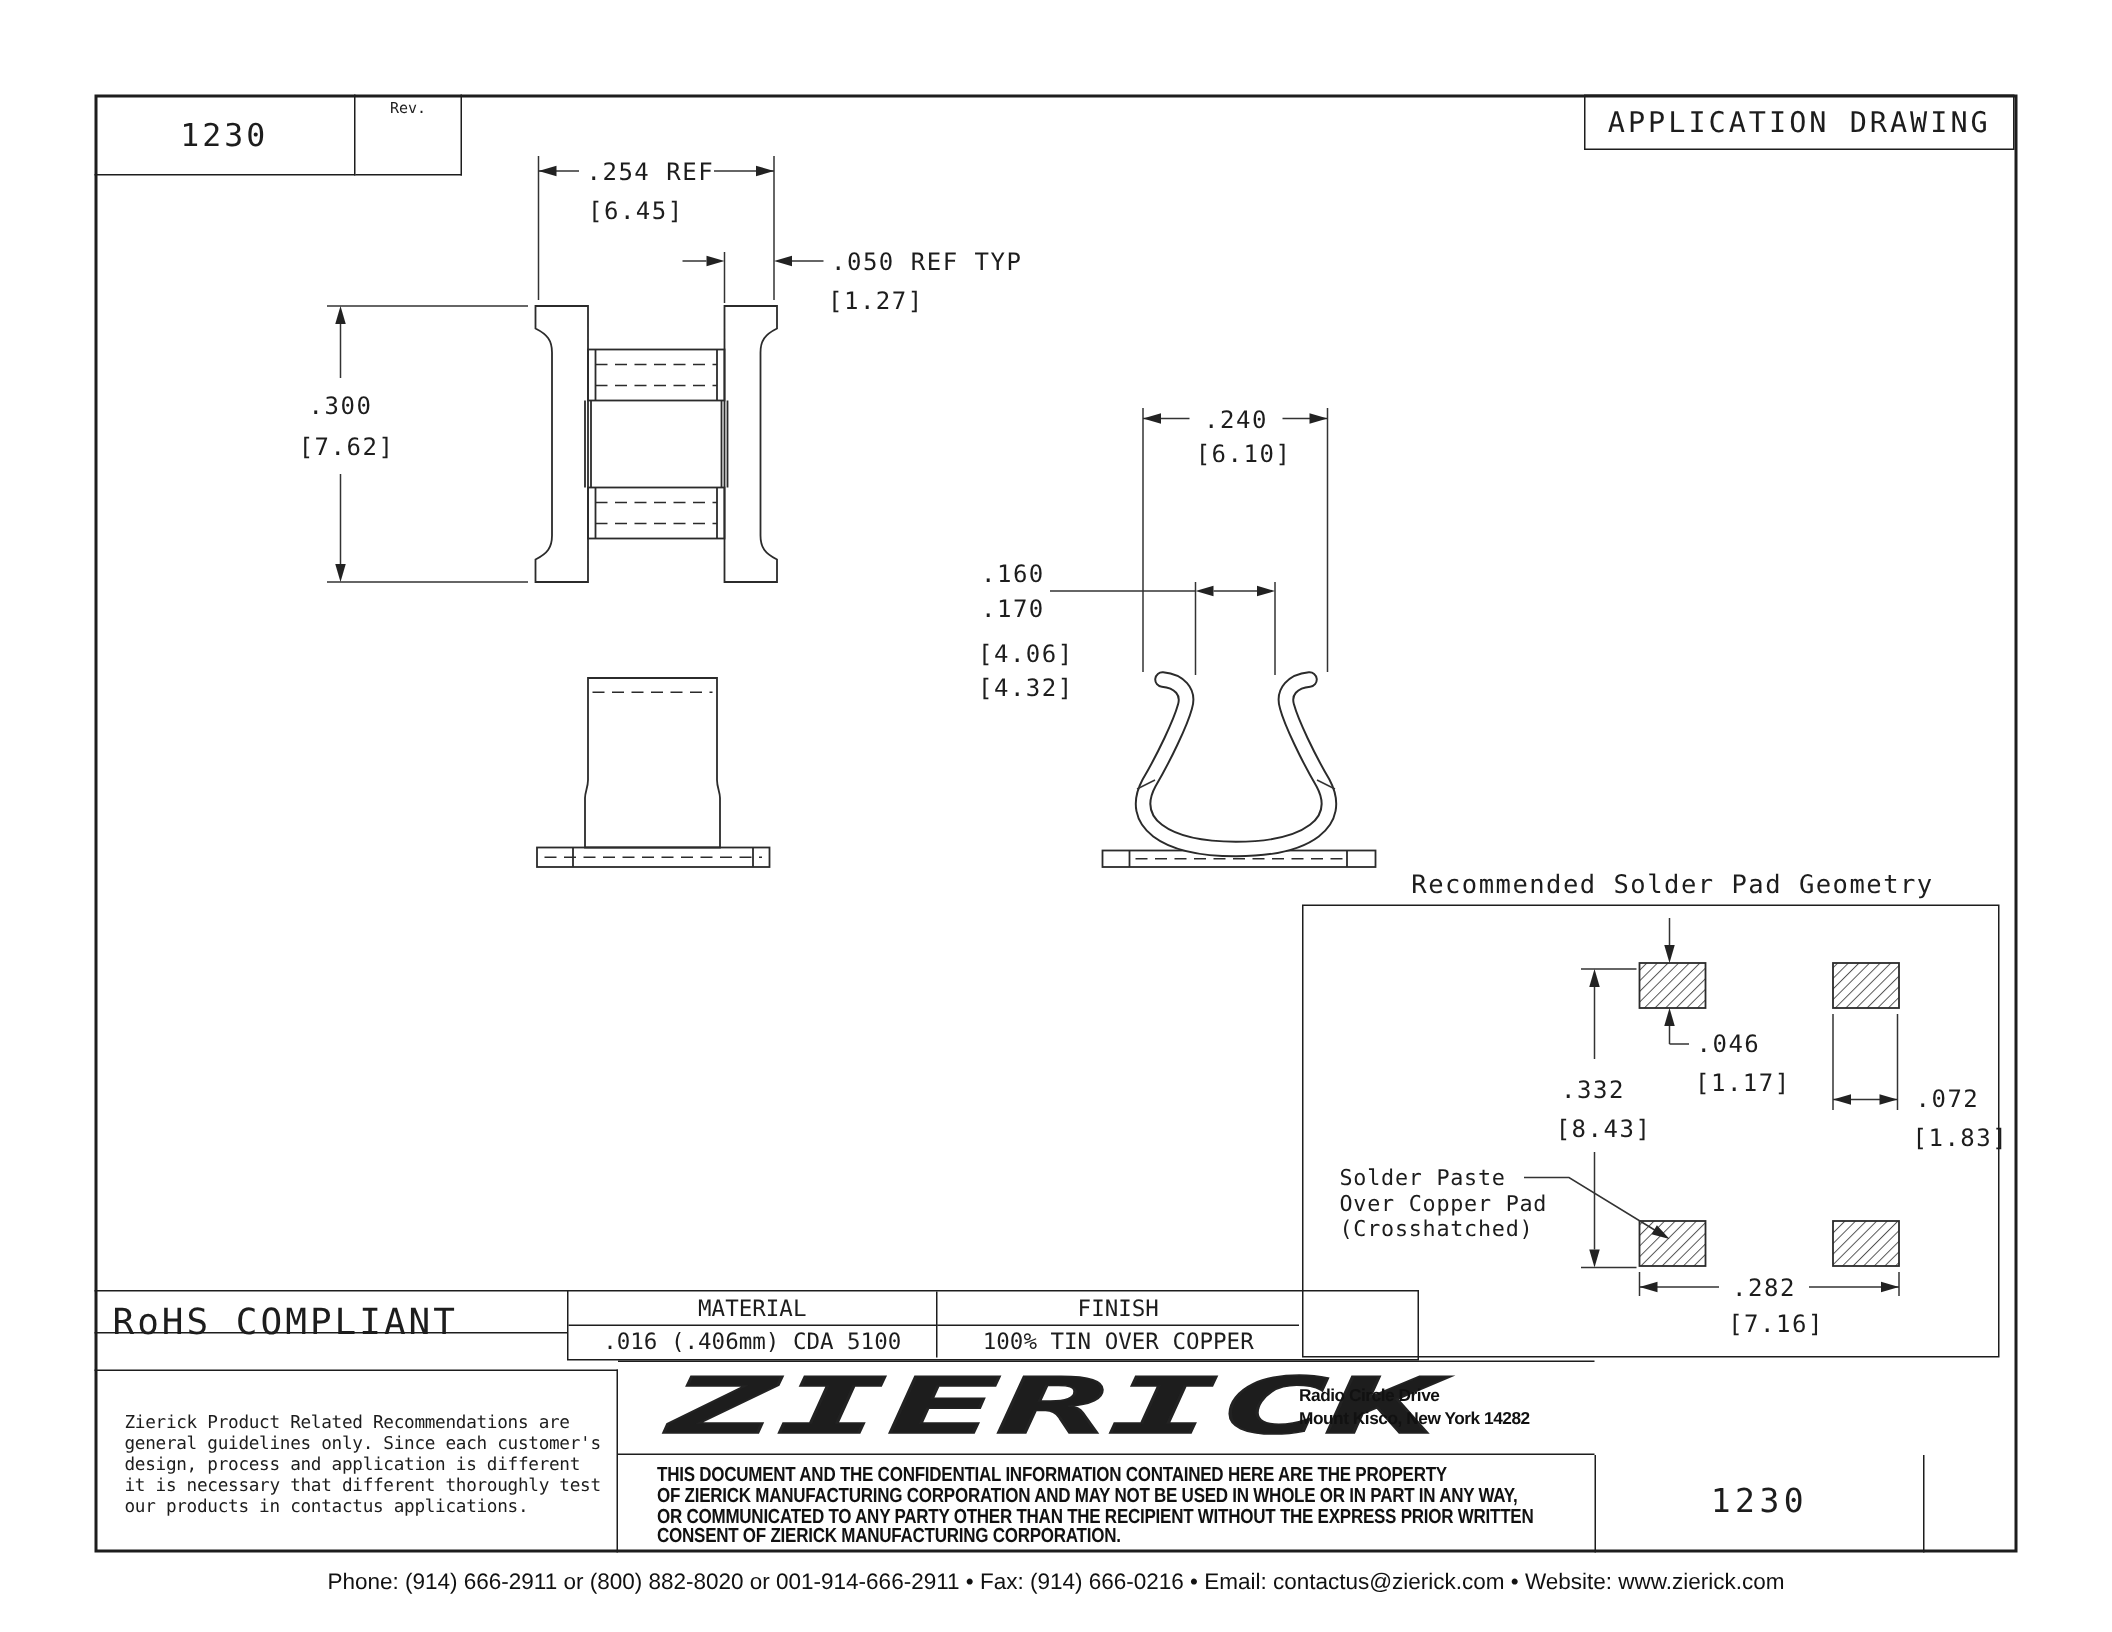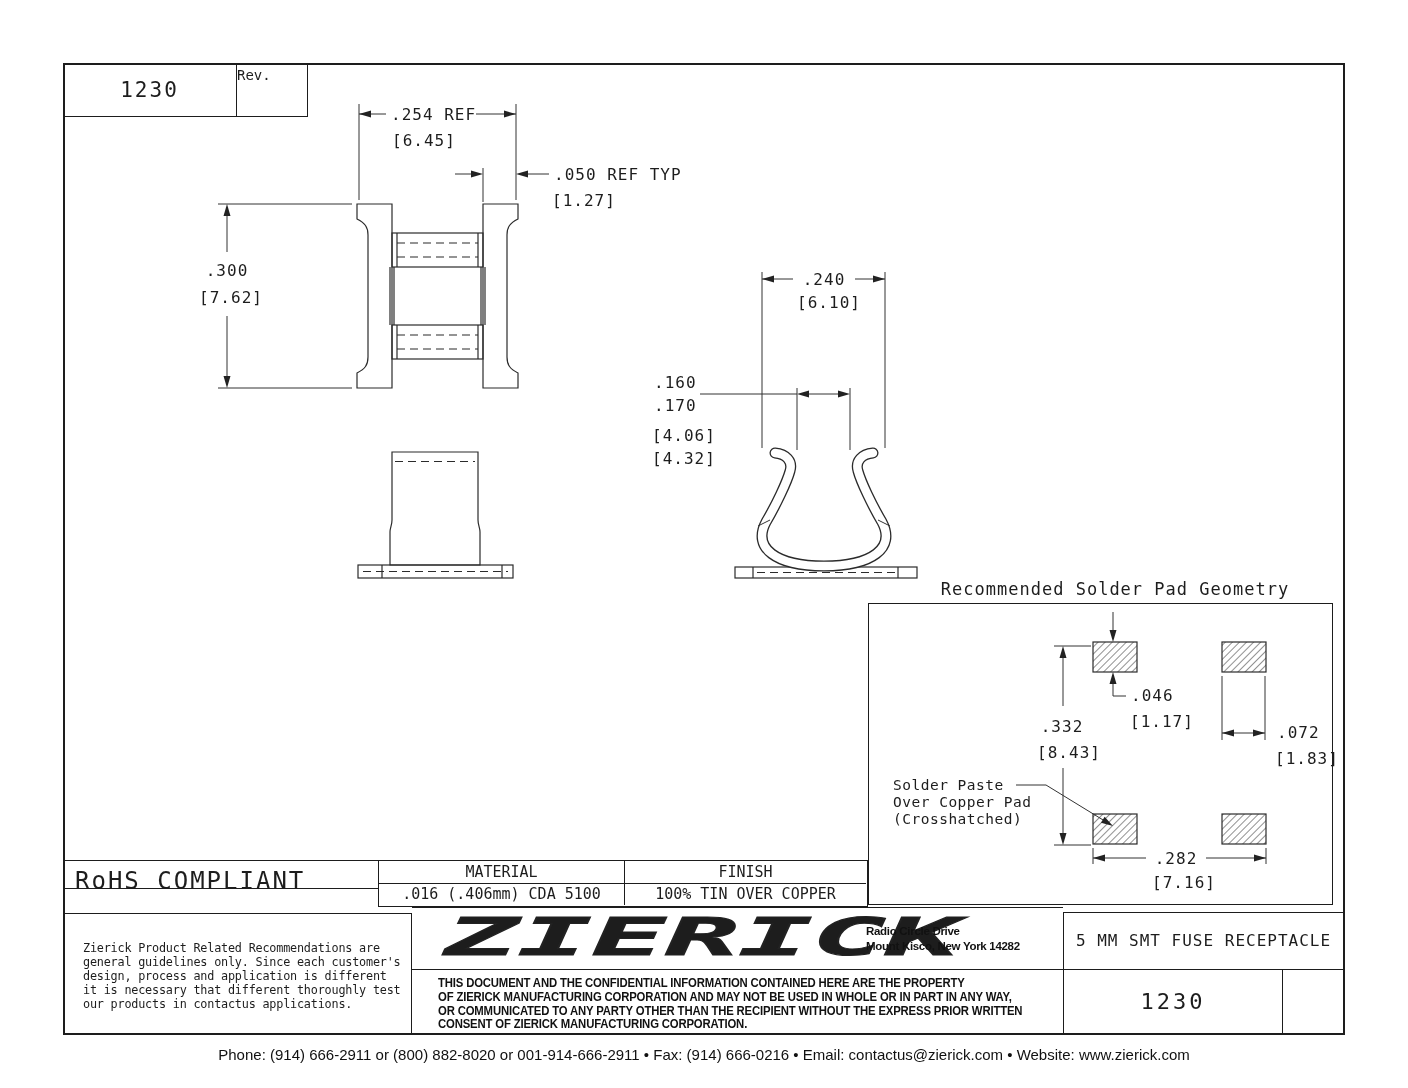--- a/index.html
+++ b/index.html
@@ -12,21 +12,21 @@
   svg text.dim{font-size:16px;letter-spacing:1px;paint-order:stroke;stroke:#fff;stroke-width:3px;}
   svg text.padtitle{font-size:17px;letter-spacing:1px;}
   svg text.note{font-size:14.5px;letter-spacing:0.5px;paint-order:stroke;stroke:#fff;stroke-width:3px;}
   svg .ln{stroke:#2b2b2b;stroke-width:1.2;fill:none;}
   svg .thin{stroke:#333;stroke-width:1;fill:none;}
   svg .dash{stroke:#2b2b2b;stroke-width:1.1;fill:none;stroke-dasharray:8 5;}
   svg .arr{fill:#222;stroke:none;}
   svg .bandDark{stroke:#2b2b2b;stroke-width:11;fill:none;stroke-linecap:round;}
   svg .bandWhite{stroke:#fff;stroke-width:8.4;fill:none;stroke-linecap:round;}
   .hdr-pn{font-size:21px;letter-spacing:2px;text-align:center;}
-  .rev{font-size:14px;text-align:left;padding-top:4px;}
+  .rev{font-size:10px;text-align:center;padding-top:4px;}
   .appdraw{font-size:19px;letter-spacing:2px;text-align:center;line-height:37px;}
   .rohs{font-size:24px;letter-spacing:2px;line-height:41px;padding-left:12px;}
   .spec-head{font-size:15px;text-align:center;line-height:22px;}
   .spec-val{font-size:15px;text-align:center;line-height:21px;}
   .reco{font-size:11.8px;line-height:13.9px;letter-spacing:-0.2px;padding:28px 0 0 20px;white-space:nowrap;}
   .legal{font-family:"Liberation Sans",sans-serif;font-weight:bold;font-size:13.5px;line-height:13.8px;
          letter-spacing:-0.2px;transform:scaleX(0.84);transform-origin:0 0;white-space:nowrap;color:#111;}
   .addr{font-family:"Liberation Sans",sans-serif;font-weight:bold;font-size:11.5px;line-height:15px;
         letter-spacing:-0.3px;color:#111;white-space:nowrap;}
   .ptitle{font-size:16px;letter-spacing:1px;text-align:center;line-height:56px;}
@@ -199,28 +199,31 @@
 
   <div class="abs bline" style="left:63px;top:63px;width:1282px;height:972px;border-width:2px;"></div>
 
   <div class="abs" style="left:63px;top:63px;width:174px;height:54px;border-right:1.5px solid #1d1d1d;border-bottom:1.5px solid #1d1d1d;">
     <div class="cad hdr-pn" style="line-height:54px;">1230</div>
   </div>
   <div class="abs" style="left:237px;top:63px;width:71px;height:54px;border-right:1.5px solid #1d1d1d;border-bottom:1.5px solid #1d1d1d;">
     <div class="cad rev">Rev.</div>
   </div>
 
+  <div class="abs bline" style="left:1056px;top:63px;width:287px;height:37px;">
+    <div class="cad appdraw">APPLICATION DRAWING</div>
+  </div>
 
   <div class="abs bline" style="left:868px;top:603px;width:465px;height:302px;"></div>
 
   <div class="abs" style="left:63px;top:860px;width:315px;height:29px;border-top:1.5px solid #1d1d1d;border-bottom:1.5px solid #1d1d1d;">
     <div class="cad rohs">RoHS COMPLIANT</div>
   </div>
 
-  <div class="abs bline" style="left:378px;top:860px;width:490px;height:47px;">
+  <div class="abs bline" style="left:378px;top:860px;width:568px;height:47px;">
     <div class="abs" style="left:0;top:0;width:246px;height:23px;border-right:1.5px solid #1d1d1d;border-bottom:1.5px solid #1d1d1d;">
       <div class="cad spec-head">MATERIAL</div>
     </div>
     <div class="abs" style="left:246px;top:0;width:241px;height:23px;border-bottom:1.5px solid #1d1d1d;">
       <div class="cad spec-head">FINISH</div>
     </div>
     <div class="abs" style="left:0;top:23px;width:246px;height:21px;border-right:1.5px solid #1d1d1d;">
       <div class="cad spec-val">.016 (.406mm) CDA 5100</div>
     </div>
     <div class="abs" style="left:246px;top:23px;width:241px;height:21px;">
@@ -246,22 +249,19 @@
 
   <div class="abs" style="left:438px;top:976px;width:640px;height:59px;">
     <div class="legal">
       <div>THIS DOCUMENT AND THE CONFIDENTIAL INFORMATION CONTAINED HERE ARE THE PROPERTY</div>
       <div>OF ZIERICK MANUFACTURING CORPORATION AND MAY NOT BE USED IN WHOLE OR IN PART IN ANY WAY,</div>
       <div>OR COMMUNICATED TO ANY PARTY OTHER THAN THE RECIPIENT WITHOUT THE EXPRESS PRIOR WRITTEN</div>
       <div>CONSENT OF ZIERICK MANUFACTURING CORPORATION.</div>
     </div>
   </div>
 
-  <div class="abs" style="left:1063px;top:912px;width:280px;height:58px;border-top:1.5px solid #1d1d1d;border-left:1.5px solid #1d1d1d;border-bottom:1.5px solid #1d1d1d;">
-    <div class="cad ptitle">5 MM SMT FUSE RECEPTACLE</div>
-  </div>
   <div class="abs" style="left:1063px;top:970px;width:220px;height:65px;border-left:1.5px solid #1d1d1d;border-right:1.5px solid #1d1d1d;">
     <div class="cad pnum">1230</div>
   </div>
 
   <div class="abs footer" style="left:0;top:1044px;width:1408px;height:22px;">Phone: (914) 666-2911 or (800) 882-8020 or 001-914-666-2911 • Fax: (914) 666-0216 • Email: contactus@zierick.com • Website: www.zierick.com</div>
 
 </div>
 
 </body></html>

